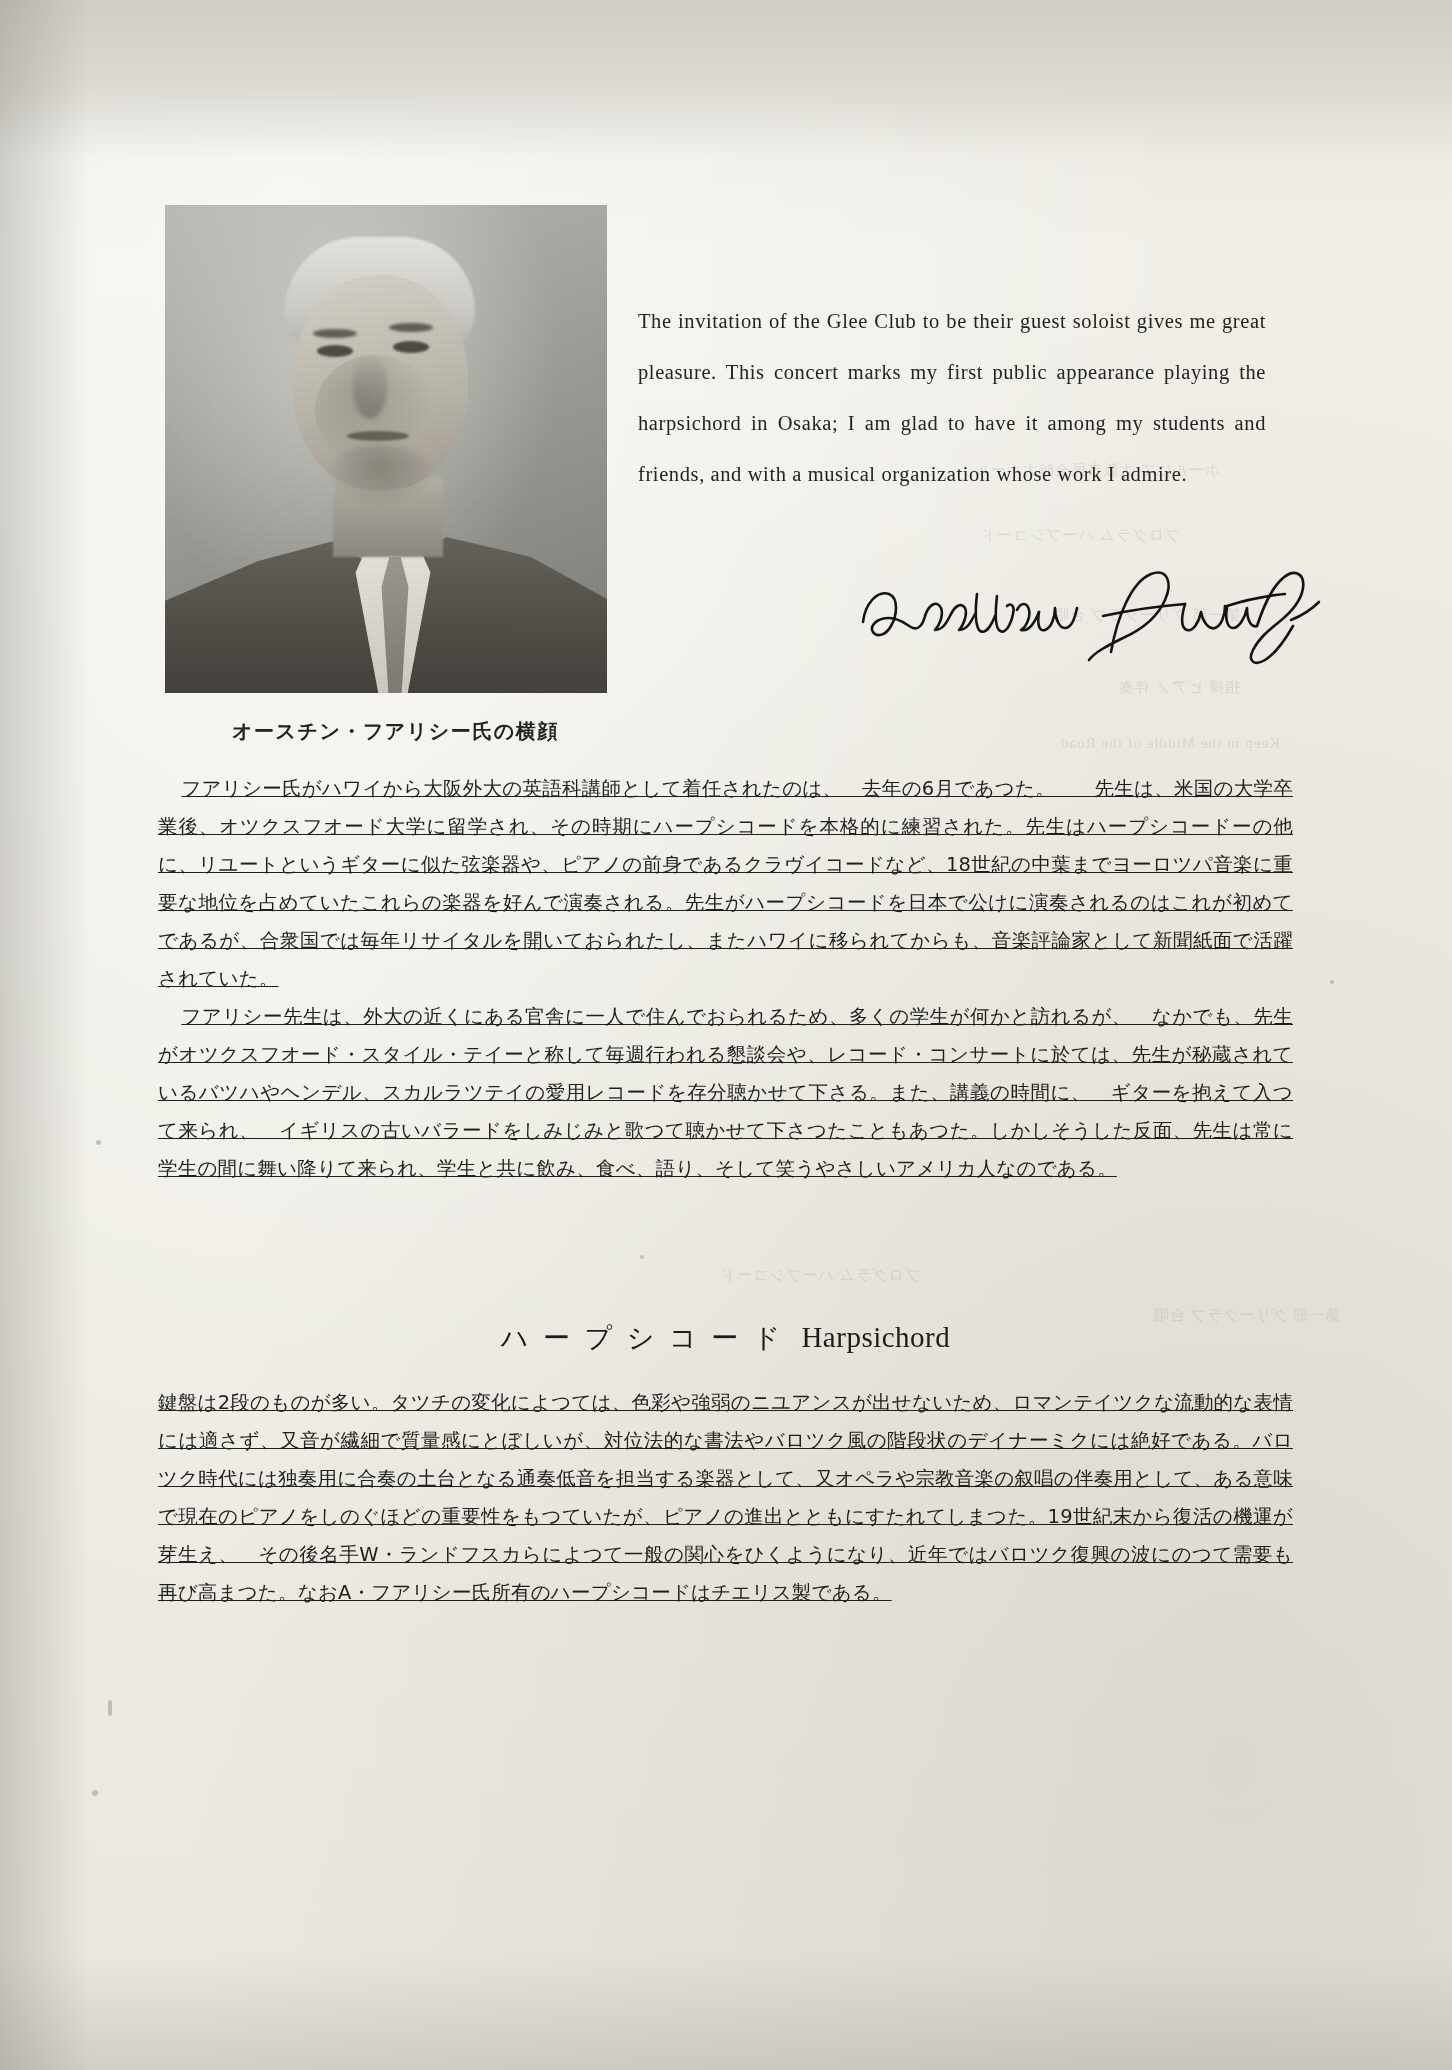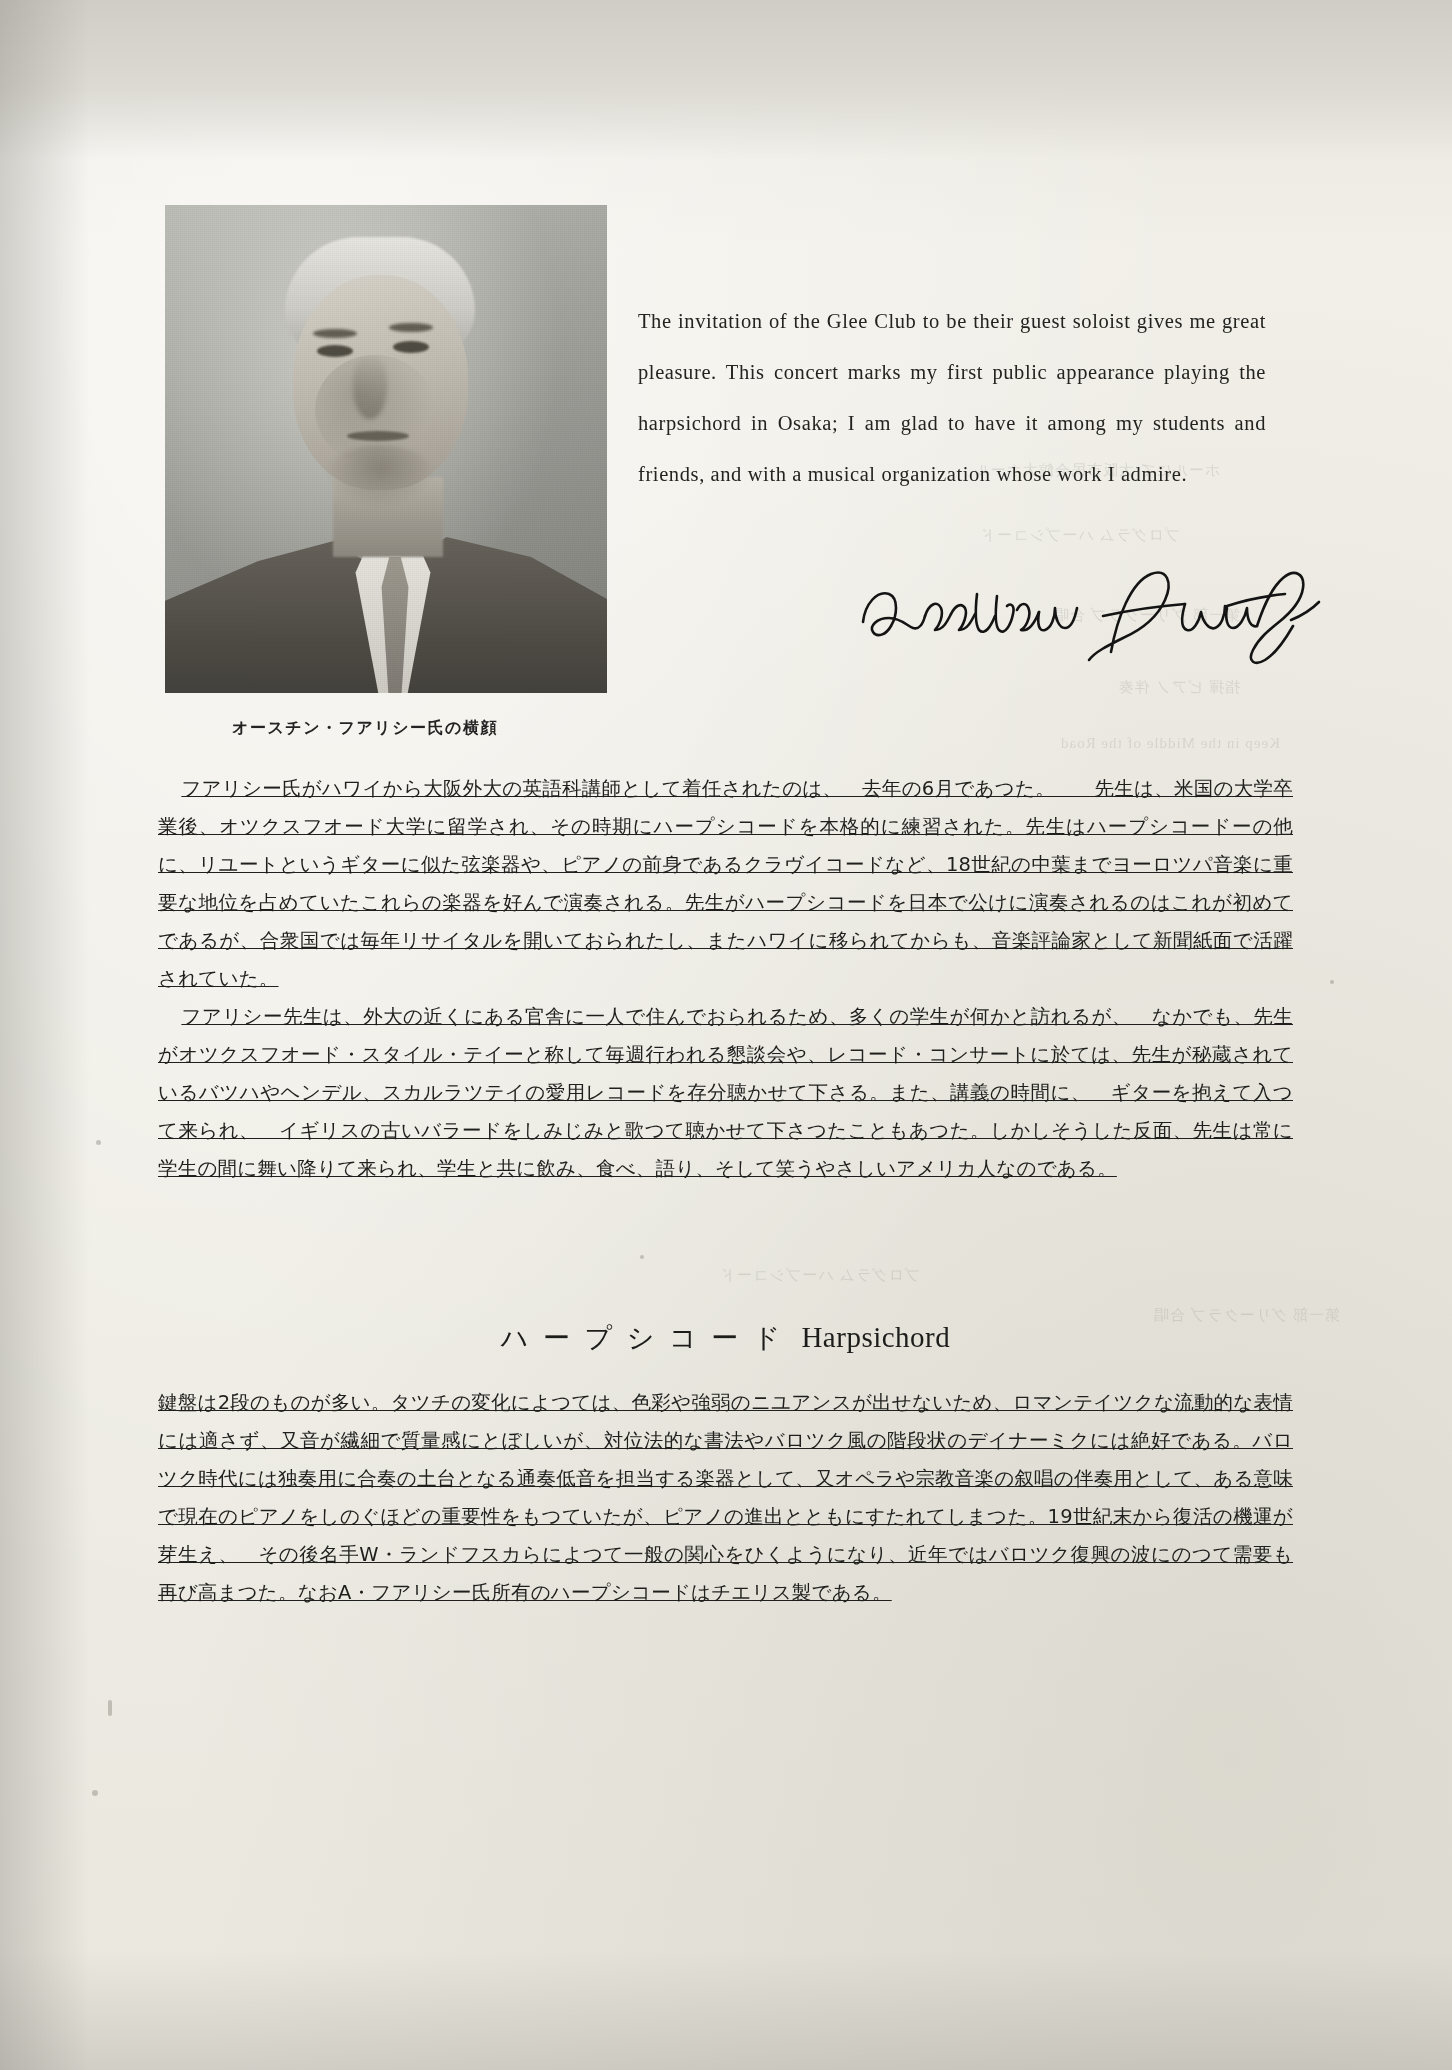--- a/index.html
+++ b/index.html
@@ -175,21 +175,21 @@
       repeating-linear-gradient(0deg, rgba(255,255,255,0.05) 0px, rgba(255,255,255,0.05) 1px, rgba(0,0,0,0.05) 1px, rgba(0,0,0,0.05) 2px),
       repeating-linear-gradient(90deg, rgba(255,255,255,0.04) 0px, rgba(255,255,255,0.04) 1px, rgba(0,0,0,0.04) 1px, rgba(0,0,0,0.04) 2px);
     mix-blend-mode: multiply;
     opacity: 0.5;
   }
   .caption {
     position: absolute;
     left: 232px;
     top: 718px;
     font-family: "DejaVu Sans", sans-serif;
-    font-size: 16px;
+    font-size: 20px;
     font-weight: 600;
     letter-spacing: 1.5px;
     color: #232323;
   }
 
   
   .message {
     position: absolute;
     left: 622px;
     top: 280px;

